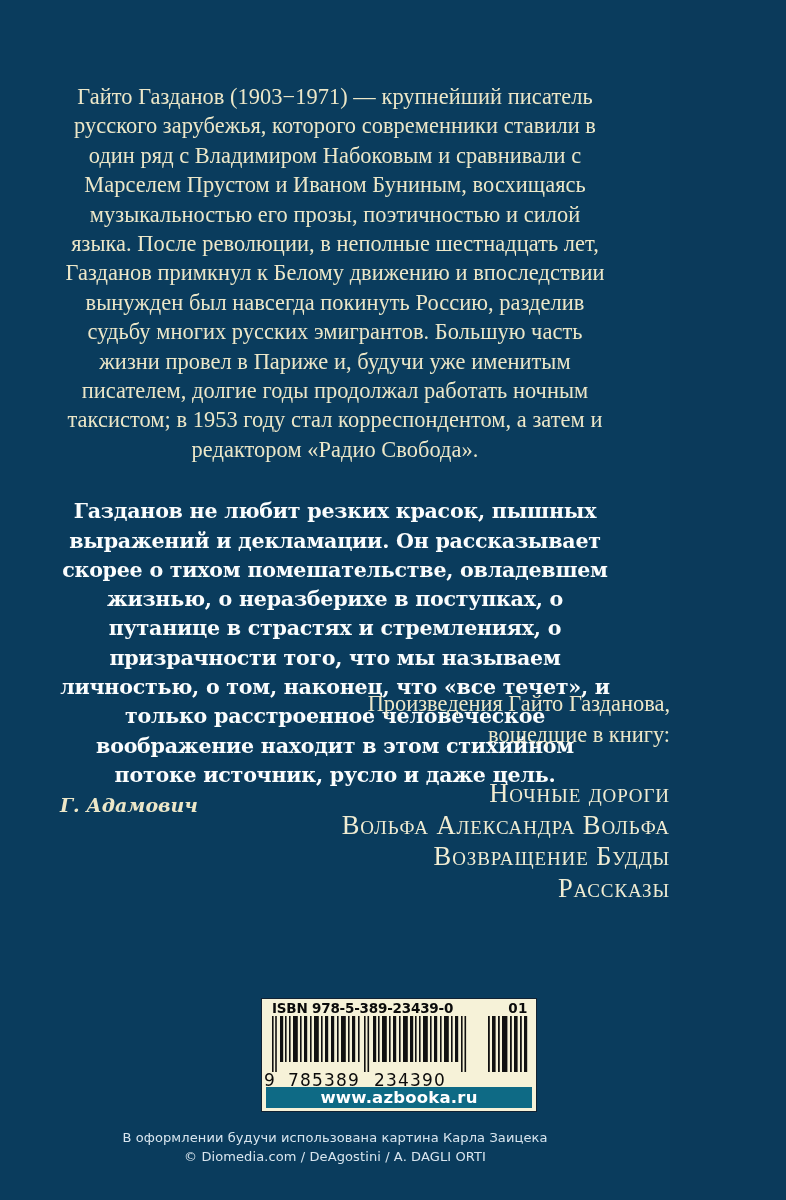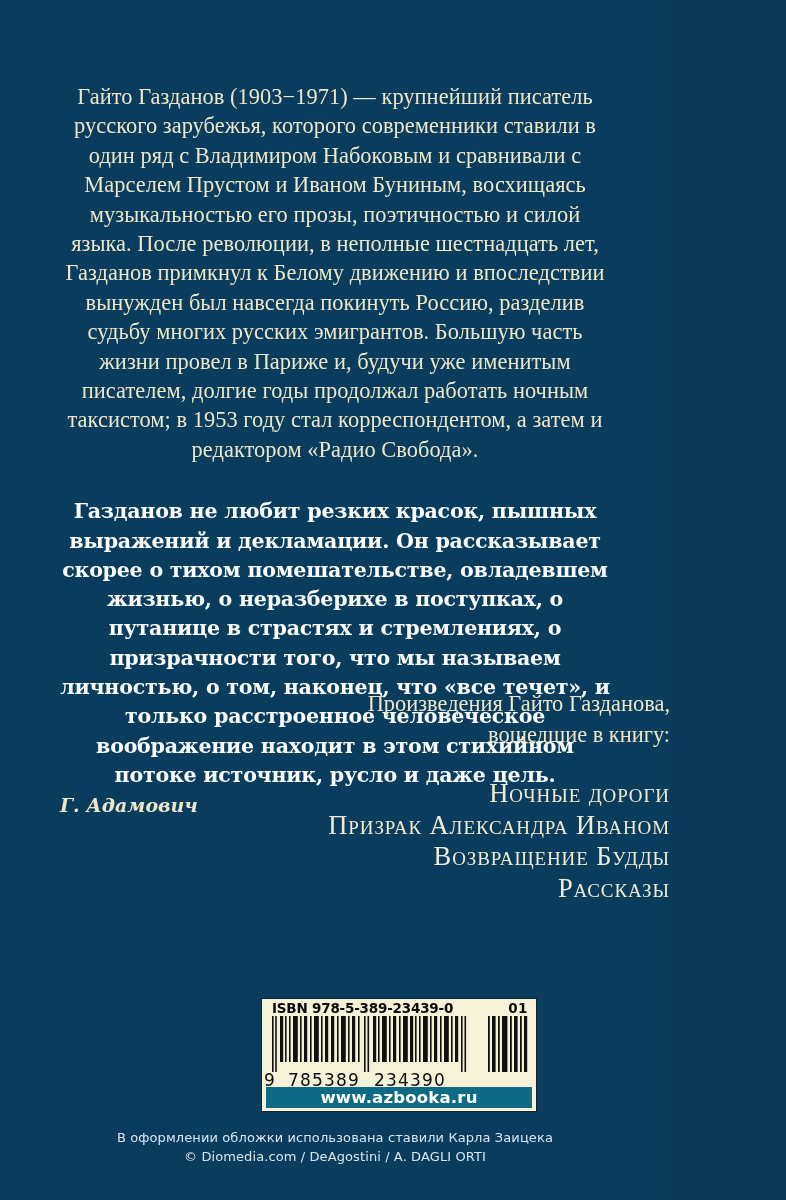--- a/index.html
+++ b/index.html
@@ -216,21 +216,21 @@
 
     <p class="attrib">Г. Адамович</p>
   </div>
 
   <div class="contents">
     <p class="contents-heading">Произведения Гайто Газданова,</p>
     <p class="contents-heading">вошедшие в книгу:</p>
 
     <ul class="works">
       <li>Ночные дороги</li>
-      <li>Призрак Александра Иваном</li>
+      <li>Вольфа Александра Вольфа</li>
       <li>Возвращение Будды</li>
       <li>Рассказы</li>
     </ul>
   </div>
 
   <div class="barcode-block">
     <div class="barcode-top">
       <span class="isbn-text">ISBN 978-5-389-23439-0</span>
       <span class="addon-text">01</span>
     </div>
@@ -295,17 +295,17 @@
       <span class="digit" style="left:26px;">785389</span>
       <span class="digit" style="left:112px;">234390</span>
     </div>
 
     <div class="url-bar">
       <span class="url-text">www.azbooka.ru</span>
     </div>
   </div>
 
   <div class="credits">
-    <p>В оформлении обложки использована ставили Карла Заицека</p>
+    <p>В оформлении будучи использована картина Карла Заицека</p>
     <p>© Diomedia.com / DeAgostini / A. DAGLI ORTI</p>
   </div>
 
 </div>
 
 </body></html>

